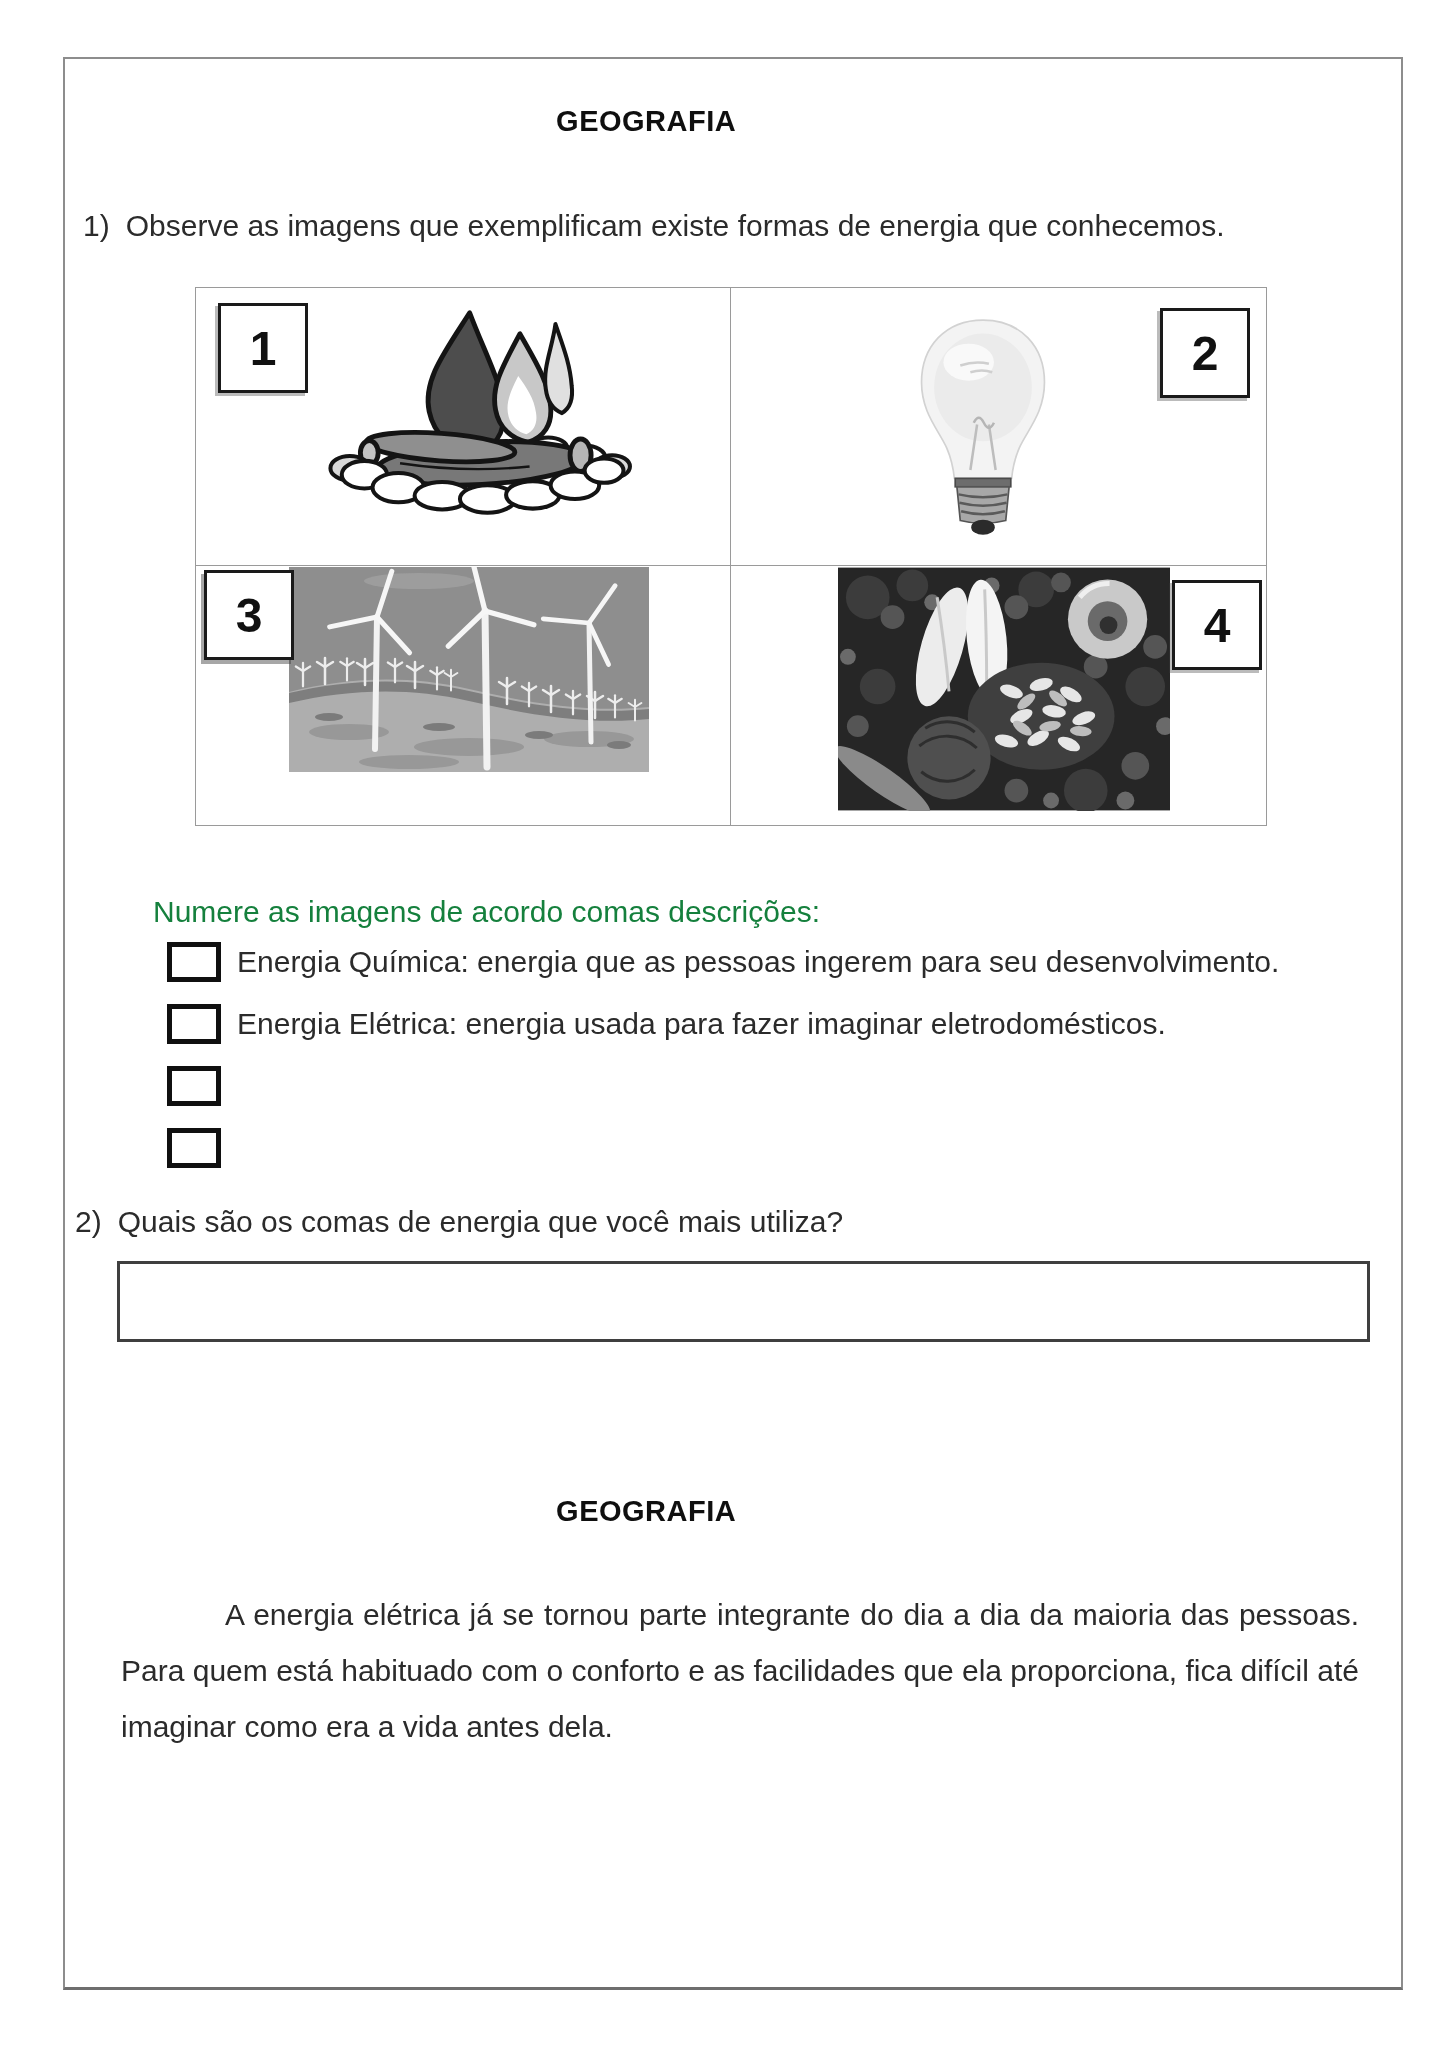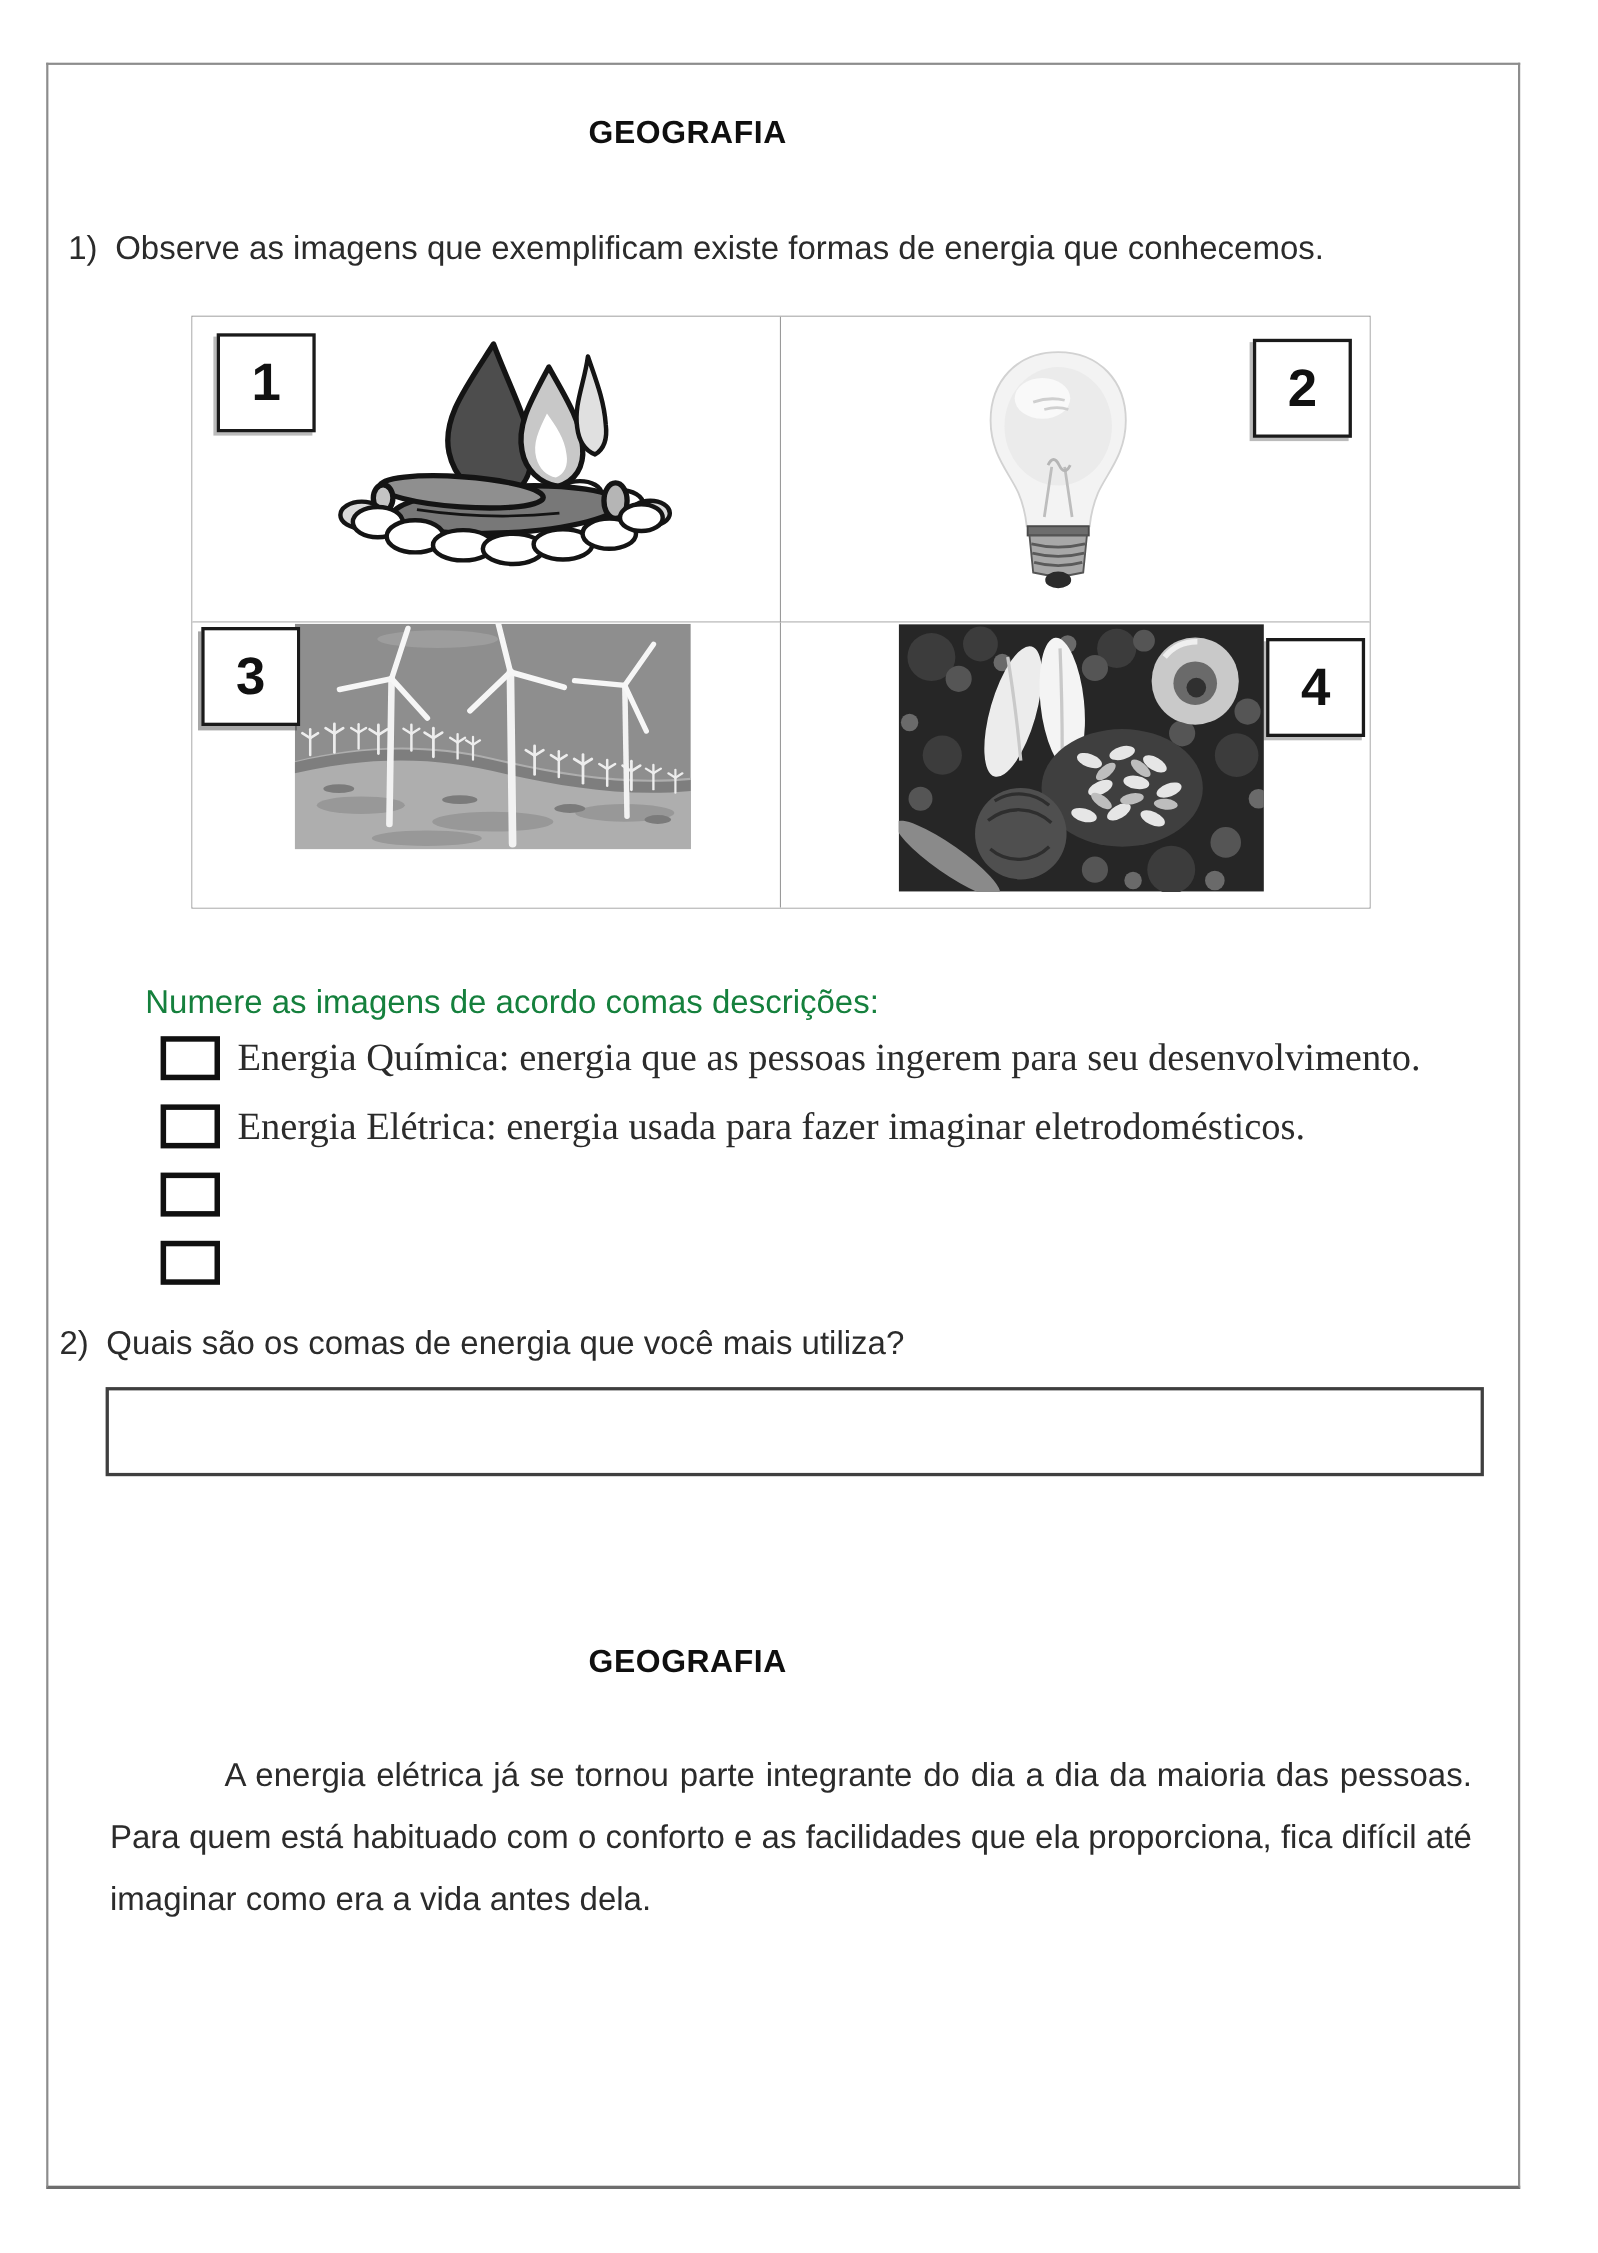--- a/index.html
+++ b/index.html
@@ -1,18 +1,18 @@
 <!DOCTYPE html>
 <html><head>
 <meta charset="utf-8">
 <style>
   html,body{margin:0;padding:0;background:#ffffff;}
   body{width:1453px;height:2048px;position:relative;overflow:hidden;
        font-family:"Liberation Sans","DejaVu Sans",sans-serif;color:#222;}
-  .page{position:absolute;left:42px;top:57px;width:1336px;height:1928px;
+  .page{position:absolute;left:63px;top:57px;width:1336px;height:1928px;
         background:#fff;border:2px solid #8d8d8d;border-bottom:3px solid #6e6e6e;}
   .heading{position:absolute;text-align:center;font-weight:bold;
            font-size:29px;letter-spacing:.5px;color:#0f0f0f;}
   .heading.h1{top:46px;left:0;width:87%;}
   .heading.h2{top:1436px;left:0;width:87%;}
   .question{position:absolute;display:flex;gap:16px;font-size:30px;color:#2b2b2b;}
   .q1{top:150px;left:18px;width:1300px;}
   .q2{top:1146px;left:10px;width:1300px;}
   .qnum{flex:0 0 auto;}
   .qtext{flex:1 1 auto;}
@@ -31,21 +31,21 @@
   .numbox.p2{right:16px;top:20px;}
   .numbox.p3{left:8px;top:4px;box-shadow:-3px 4px 0 rgba(60,60,60,.45);}
   .numbox.p4{right:4px;top:14px;}
   .art{position:absolute;}
   
   .instruction{position:absolute;left:88px;top:836px;font-size:30px;color:#15803d;}
   .checklist{position:absolute;left:102px;top:883px;width:1220px;}
   .check-row{display:flex;align-items:center;height:40px;margin-bottom:22px;}
   .checkbox{flex:0 0 auto;width:44px;height:30px;background:#fff;
             border:5px solid #101010;margin-right:16px;cursor:pointer;}
-  .check-label{font-size:35px;color:#2b2b2b;white-space:nowrap;font-family:Liberation Serif, serif;}
+  .check-label{font-size:30px;color:#2b2b2b;white-space:nowrap;}
   
   .answer-box{position:absolute;left:52px;top:1202px;width:1227px;height:67px;
               border:3px solid #3f3f3f;background:#fff;font-size:28px;
               padding:4px 10px;color:#222;}
   
   .reading{position:absolute;left:56px;top:1528px;width:1238px;
            font-size:30px;line-height:56px;color:#2b2b2b;
            text-align:justify;text-indent:104px;margin:0;}
 </style>
 </head>

